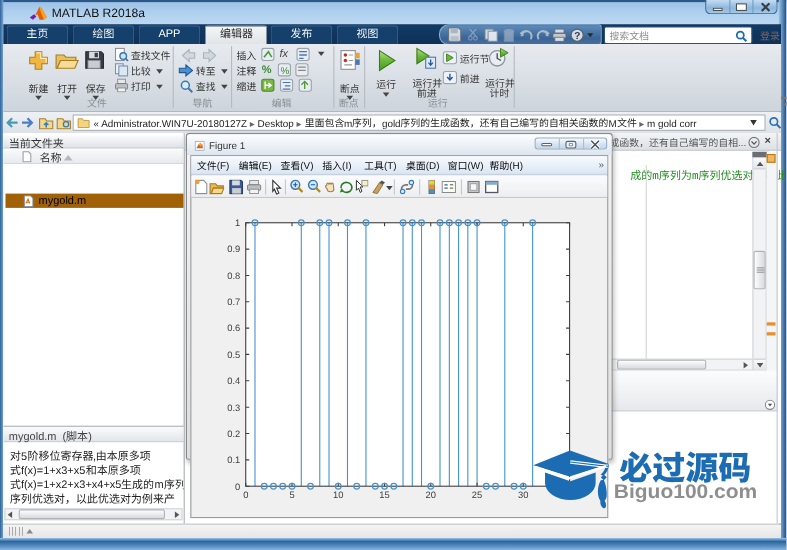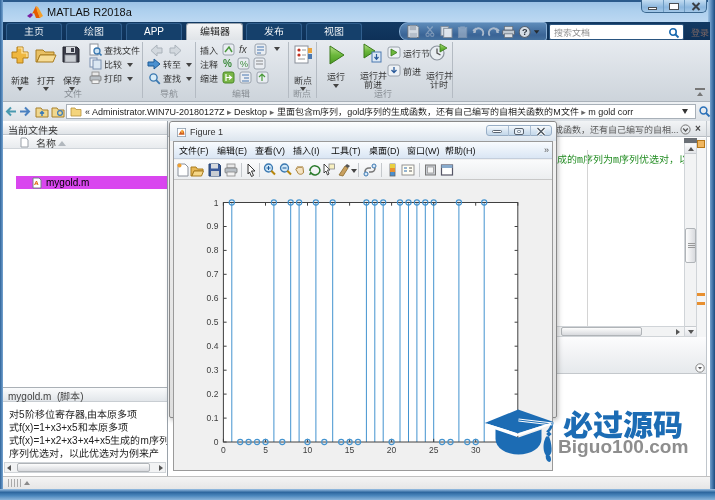--- a/index.html
+++ b/index.html
@@ -109,21 +109,21 @@
       <circle cx="5" cy="5" r="3.2" fill="none" stroke="#1a6ab0" stroke-width="1.6"></circle>
       <line x1="7.5" y1="7.5" x2="10.5" y2="10.5" stroke="#1a6ab0" stroke-width="1.8"></line>
     </svg>
 </div>
 <div class="abs" style="left:691px;top:27px;font-size:9px;color:#7d6663;"><svg style="overflow:visible;vertical-align:baseline;" width="18.0" height="9" fill="#7d6663">
       <path transform="translate(0.0,9.0) scale(0.00900,-0.00900)" d="M283 352H700V226H283ZM208 415V164H780V415ZM880 714C845 677 788 629 739 592C715 616 692 641 671 668C720 702 778 748 825 791L767 832C735 796 683 749 637 714C609 753 586 795 567 838L502 816C543 723 600 635 669 561H337C394 624 443 698 474 780L425 805L411 802H101V739H376C350 689 315 642 275 599C243 633 189 672 143 698L102 657C147 629 198 588 230 555C167 498 95 451 26 422C41 408 62 382 72 365C158 406 247 467 322 545V497H682V547C752 474 834 414 921 374C933 394 955 423 973 437C905 464 841 504 783 552C833 587 890 632 936 674ZM651 158C635 114 605 52 579 9H346L408 31C398 65 373 118 347 156L279 134C303 96 327 43 336 9H60V-56H941V9H656C678 47 702 94 724 138Z"></path>
       <path transform="translate(9.0,9.0) scale(0.00900,-0.00900)" d="M134 317C199 281 278 224 316 186L369 238C329 276 248 329 185 363ZM134 784V715H740L736 623H164V554H732L726 462H67V395H461V212C316 152 165 91 68 54L108 -13C206 29 337 85 461 140V2C461 -12 456 -16 440 -17C424 -18 368 -18 309 -16C319 -35 331 -63 335 -82C413 -82 464 -82 495 -71C527 -60 537 -42 537 1V236C623 106 748 9 904 -40C914 -20 937 9 953 25C845 54 751 107 675 177C739 216 814 272 874 323L810 370C765 325 691 266 629 224C592 266 561 314 537 365V395H940V462H804C813 565 820 688 822 784L763 788L750 784Z"></path>
     </svg></div>
 
 <div class="abs" style="left:3px;top:40px;width:707px;height:62px;background:linear-gradient(#e7ebf0,#cdd4db);border-bottom:1px solid #a9b1b9;"></div>
-<div id="ribbon" class="abs" style="left:3px;top:40px;width:607px;height:62px;font-size:9px;color:#333;">
+<div id="ribbon" class="abs" style="left:18px;top:40px;width:607px;height:62px;font-size:9px;color:#333;">
 
   <div class="abs" style="left:139px;top:2px;width:1px;height:56px;background:#b4bbc3;"></div>
   <div class="abs" style="left:192px;top:2px;width:1px;height:56px;background:#b4bbc3;"></div>
   <div class="abs" style="left:285px;top:2px;width:1px;height:56px;background:#b4bbc3;"></div>
   <div class="abs" style="left:313px;top:2px;width:1px;height:56px;background:#b4bbc3;"></div>
   <div class="abs" style="left:449px;top:2px;width:1px;height:56px;background:#b4bbc3;"></div>
 
   <div class="abs" style="left:40px;top:48px;width:60px;text-align:center;color:#858b91;font-size:9px;"><svg style="overflow:visible;vertical-align:baseline;" width="18.0" height="9" fill="#858b91">
         <path transform="translate(0.0,9.0) scale(0.00900,-0.00900)" d="M423 823C453 774 485 707 497 666L580 693C566 734 531 799 501 847ZM50 664V590H206C265 438 344 307 447 200C337 108 202 40 36 -7C51 -25 75 -60 83 -78C250 -24 389 48 502 146C615 46 751 -28 915 -73C928 -52 950 -20 967 -4C807 36 671 107 560 201C661 304 738 432 796 590H954V664ZM504 253C410 348 336 462 284 590H711C661 455 592 344 504 253Z"></path>
         <path transform="translate(9.0,9.0) scale(0.00900,-0.00900)" d="M317 341V268H604V-80H679V268H953V341H679V562H909V635H679V828H604V635H470C483 680 494 728 504 775L432 790C409 659 367 530 309 447C327 438 359 420 373 409C400 451 425 504 446 562H604V341ZM268 836C214 685 126 535 32 437C45 420 67 381 75 363C107 397 137 437 167 480V-78H239V597C277 667 311 741 339 815Z"></path>
@@ -432,21 +432,21 @@
     <svg class="abs" style="left:17px;top:1px;" width="9" height="11" viewBox="0 0 9 11">
         <path d="M1 1 h5 l2 2 v7 H1 z" fill="#fff" stroke="#9aa0a8" stroke-width="1"></path>
       </svg>
     <div class="abs" style="left:33px;top:1px;font-size:10px;color:#333;"><svg style="overflow:visible;vertical-align:baseline;" width="20.0" height="10" fill="#333">
           <path transform="translate(0.0,10.0) scale(0.01000,-0.01000)" d="M263 529C314 494 373 446 417 406C300 344 171 299 47 273C61 256 79 224 86 204C141 217 197 233 252 253V-79H327V-27H773V-79H849V340H451C617 429 762 553 844 713L794 744L781 740H427C451 768 473 797 492 826L406 843C347 747 233 636 69 559C87 546 111 519 122 501C217 550 296 609 361 671H733C674 583 587 508 487 445C440 486 374 536 321 572ZM773 42H327V271H773Z"></path>
           <path transform="translate(10.0,10.0) scale(0.01000,-0.01000)" d="M512 450C489 325 449 200 392 120C409 111 440 92 453 81C510 168 555 301 582 437ZM782 440C826 331 868 185 882 91L952 113C936 207 894 349 848 460ZM532 838C509 710 467 583 408 496V553H279V731C327 743 372 757 409 772L364 831C292 799 168 770 63 752C71 735 81 710 84 694C124 700 167 707 209 715V553H54V483H200C162 368 94 238 33 167C45 150 63 121 70 103C119 164 169 262 209 362V-81H279V370C311 326 349 270 365 241L409 300C390 325 308 416 279 445V483H398L394 477C412 468 444 449 458 438C494 491 527 560 553 637H653V12C653 -1 649 -5 636 -5C623 -6 579 -6 532 -5C543 -24 554 -56 559 -76C621 -76 664 -74 691 -63C718 -51 728 -30 728 12V637H863C848 601 828 561 810 526L877 510C904 567 934 635 958 697L909 711L898 707H576C586 745 596 784 604 824Z"></path>
         </svg></div>
     <div class="abs" style="left:55px;top:5px;width:0;height:0;border-left:4px solid transparent;border-right:4px solid transparent;border-bottom:5px solid #b2b8be;"></div>
   </div>
 
-  <div class="abs" style="left:13px;top:55px;width:162px;height:13px;background:#d946ef;">
+  <div class="abs" style="left:2px;top:55px;width:162px;height:13px;background:#a16207;">
     <svg class="abs" style="left:16px;top:0.5px;" width="10" height="12" viewBox="0 0 10 12">
         <path d="M1 1 h6 l2 2 v8 H1 z" fill="#fff" stroke="#77808a" stroke-width="1"></path>
         <path d="M2.5 8 L4.5 4 L6 8 M3 6.8 h2.6" stroke="#e06a10" stroke-width="1" fill="none"></path>
       </svg>
     <div class="abs" style="left:30px;top:1px;font-size:10px;color:#000;">mygold.m</div>
   </div>
 
   <div class="abs" style="left:0;top:266px;width:164px;height:15px;background:linear-gradient(#fafbfc,#e2e6ea);border-top:1px solid #aab0b6;border-bottom:1px solid #c8cdd2;">
     <div class="abs" style="left:5px;top:2px;font-size:10px;color:#444;">mygold.m&nbsp;&nbsp;(<svg style="overflow:visible;vertical-align:baseline;" width="20.0" height="10" fill="#444">
           <path transform="translate(0.0,10.0) scale(0.01000,-0.01000)" d="M86 803V442C86 296 82 94 29 -49C44 -54 72 -69 84 -79C119 17 135 142 142 260H261V9C261 -3 257 -6 247 -6C236 -7 205 -7 168 -6C177 -24 185 -55 187 -72C241 -72 274 -70 295 -59C317 -47 323 -26 323 8V803ZM147 735H261V569H147ZM147 501H261V330H145L147 443ZM694 782V-80H760V711H866V172C866 161 863 158 854 158C844 157 814 157 778 158C788 139 798 107 800 88C848 88 881 90 904 102C926 114 932 136 932 170V782ZM375 26 376 27C393 37 423 45 599 77C604 54 608 34 610 16L665 36C656 102 625 213 591 298L540 283C557 238 573 185 586 135L439 111C472 187 503 284 524 375H661V447H541V603H644V674H541V835H477V674H371V603H477V447H352V375H456C437 275 403 176 392 148C379 115 367 92 353 89C361 72 372 40 375 26Z"></path>
@@ -532,21 +532,21 @@
         <path transform="translate(90.0,9.0) scale(0.00900,-0.00900)" d="M552 423C607 350 675 250 705 189L769 229C736 288 667 385 610 456ZM240 842C232 794 215 728 199 679H87V-54H156V25H435V679H268C285 722 304 778 321 828ZM156 612H366V401H156ZM156 93V335H366V93ZM598 844C566 706 512 568 443 479C461 469 492 448 506 436C540 484 572 545 600 613H856C844 212 828 58 796 24C784 10 773 7 753 7C730 7 670 8 604 13C618 -6 627 -38 629 -59C685 -62 744 -64 778 -61C814 -57 836 -49 859 -19C899 30 913 185 928 644C929 654 929 682 929 682H627C643 729 658 779 670 828Z"></path>
         <path transform="translate(99.0,9.0) scale(0.00900,-0.00900)" d="M239 411H774V264H239ZM239 482V631H774V482ZM239 194H774V46H239ZM455 842C447 802 431 747 416 703H163V-81H239V-25H774V-76H853V703H492C509 741 526 787 542 830Z"></path>
         <path transform="translate(108.0,9.0) scale(0.00900,-0.00900)" d="M546 474H850V300H546ZM546 542V710H850V542ZM546 231H850V57H546ZM473 781V-73H546V-12H850V-70H926V781ZM214 840V626H52V554H205C170 416 99 258 29 175C41 157 60 127 68 107C122 176 175 287 214 402V-79H287V378C325 329 370 267 389 234L435 295C413 322 322 429 287 464V554H430V626H287V840Z"></path>
       </svg>...</div>
   <svg class="abs" style="left:512px;top:3px;" width="11" height="11" viewBox="0 0 11 11">
       <circle cx="5.5" cy="5.5" r="4.6" fill="none" stroke="#777" stroke-width="1"></circle>
       <path d="M3.2 4.5 L5.5 7 L7.8 4.5" fill="none" stroke="#555" stroke-width="1.2"></path>
     </svg>
   <div class="abs" style="left:527px;top:2px;font-size:10px;color:#444;font-weight:bold;">×</div>
 
-  <div class="abs" style="left:389px;top:32px;font-size:10px;color:#1e8a1e;white-space:nowrap;"><svg style="overflow:visible;vertical-align:baseline;" width="20.0" height="10" fill="#1e8a1e">
+  <div class="abs" style="left:389px;top:32px;font-size:10px;color:#1e8a1e;white-space:nowrap;padding-left:16px;"><svg style="overflow:visible;vertical-align:baseline;" width="20.0" height="10" fill="#1e8a1e">
         <path transform="translate(0.0,10.0) scale(0.01000,-0.01000)" d="M544 839C544 782 546 725 549 670H128V389C128 259 119 86 36 -37C54 -46 86 -72 99 -87C191 45 206 247 206 388V395H389C385 223 380 159 367 144C359 135 350 133 335 133C318 133 275 133 229 138C241 119 249 89 250 68C299 65 345 65 371 67C398 70 415 77 431 96C452 123 457 208 462 433C462 443 463 465 463 465H206V597H554C566 435 590 287 628 172C562 96 485 34 396 -13C412 -28 439 -59 451 -75C528 -29 597 26 658 92C704 -11 764 -73 841 -73C918 -73 946 -23 959 148C939 155 911 172 894 189C888 56 876 4 847 4C796 4 751 61 714 159C788 255 847 369 890 500L815 519C783 418 740 327 686 247C660 344 641 463 630 597H951V670H626C623 725 622 781 622 839ZM671 790C735 757 812 706 850 670L897 722C858 756 779 805 716 836Z"></path>
         <path transform="translate(10.0,10.0) scale(0.01000,-0.01000)" d="M552 423C607 350 675 250 705 189L769 229C736 288 667 385 610 456ZM240 842C232 794 215 728 199 679H87V-54H156V25H435V679H268C285 722 304 778 321 828ZM156 612H366V401H156ZM156 93V335H366V93ZM598 844C566 706 512 568 443 479C461 469 492 448 506 436C540 484 572 545 600 613H856C844 212 828 58 796 24C784 10 773 7 753 7C730 7 670 8 604 13C618 -6 627 -38 629 -59C685 -62 744 -64 778 -61C814 -57 836 -49 859 -19C899 30 913 185 928 644C929 654 929 682 929 682H627C643 729 658 779 670 828Z"></path>
       </svg><span style="font-family:'Liberation Mono',monospace;">m</span><svg style="overflow:visible;vertical-align:baseline;" width="30.0" height="10" fill="#1e8a1e">
         <path transform="translate(0.0,10.0) scale(0.01000,-0.01000)" d="M371 437C438 408 518 370 583 336H230V271H542V8C542 -7 537 -11 517 -12C498 -13 431 -13 357 -11C367 -32 379 -60 383 -81C473 -81 533 -81 569 -70C606 -59 617 -38 617 7V271H833C799 225 761 178 729 146L789 116C841 166 897 245 949 317L895 340L882 336H697L705 344C685 356 658 370 629 384C712 429 798 493 857 554L808 591L791 587H288V525H724C678 485 619 444 564 416C514 439 461 462 416 481ZM471 824C486 795 504 759 517 728H120V450C120 305 113 102 31 -41C48 -49 81 -70 94 -83C180 69 193 295 193 450V658H951V728H603C589 761 564 809 543 845Z"></path>
         <path transform="translate(10.0,10.0) scale(0.01000,-0.01000)" d="M642 724V164H716V724ZM848 835V17C848 1 842 -4 826 -4C810 -5 758 -5 703 -3C713 -24 725 -56 728 -76C805 -76 853 -74 882 -63C912 -51 924 -29 924 18V835ZM181 302C232 267 294 218 333 181C265 85 178 17 79 -22C95 -37 115 -66 124 -85C336 10 491 205 541 552L495 566L482 563H257C273 611 287 662 299 714H571V786H61V714H224C189 561 133 419 53 326C70 315 99 290 111 276C158 335 198 409 232 494H459C440 400 411 317 373 247C334 281 273 326 224 357Z"></path>
         <path transform="translate(20.0,10.0) scale(0.01000,-0.01000)" d="M162 784C202 737 247 673 267 632L335 665C314 706 267 768 226 812ZM499 371C550 310 609 226 635 173L701 209C674 261 613 342 561 401ZM411 838V720C411 682 410 642 407 599H82V524H399C374 346 295 145 55 -11C73 -23 101 -49 114 -66C370 104 452 328 476 524H821C807 184 791 50 761 19C750 7 739 4 717 5C693 5 630 5 562 11C577 -11 587 -44 588 -67C650 -70 713 -72 748 -69C785 -65 808 -57 831 -28C870 18 884 159 900 560C900 572 901 599 901 599H484C486 641 487 682 487 719V838Z"></path>
       </svg><span style="font-family:'Liberation Mono',monospace;">m</span><svg style="overflow:visible;vertical-align:baseline;" width="80.0" height="10" fill="#1e8a1e">
         <path transform="translate(0.0,10.0) scale(0.01000,-0.01000)" d="M371 437C438 408 518 370 583 336H230V271H542V8C542 -7 537 -11 517 -12C498 -13 431 -13 357 -11C367 -32 379 -60 383 -81C473 -81 533 -81 569 -70C606 -59 617 -38 617 7V271H833C799 225 761 178 729 146L789 116C841 166 897 245 949 317L895 340L882 336H697L705 344C685 356 658 370 629 384C712 429 798 493 857 554L808 591L791 587H288V525H724C678 485 619 444 564 416C514 439 461 462 416 481ZM471 824C486 795 504 759 517 728H120V450C120 305 113 102 31 -41C48 -49 81 -70 94 -83C180 69 193 295 193 450V658H951V728H603C589 761 564 809 543 845Z"></path>
         <path transform="translate(10.0,10.0) scale(0.01000,-0.01000)" d="M642 724V164H716V724ZM848 835V17C848 1 842 -4 826 -4C810 -5 758 -5 703 -3C713 -24 725 -56 728 -76C805 -76 853 -74 882 -63C912 -51 924 -29 924 18V835ZM181 302C232 267 294 218 333 181C265 85 178 17 79 -22C95 -37 115 -66 124 -85C336 10 491 205 541 552L495 566L482 563H257C273 611 287 662 299 714H571V786H61V714H224C189 561 133 419 53 326C70 315 99 290 111 276C158 335 198 409 232 494H459C440 400 411 317 373 247C334 281 273 326 224 357Z"></path>
         <path transform="translate(20.0,10.0) scale(0.01000,-0.01000)" d="M638 453V53C638 -29 658 -53 737 -53C754 -53 837 -53 854 -53C927 -53 946 -11 953 140C933 145 902 158 886 171C883 39 878 16 848 16C829 16 761 16 746 16C716 16 711 23 711 53V453ZM699 778C748 731 807 665 834 624L889 666C860 707 800 770 751 814ZM521 828C521 753 520 677 517 603H291V531H513C497 305 446 99 275 -21C294 -34 318 -58 330 -76C514 57 570 284 588 531H950V603H592C595 678 596 753 596 828ZM271 838C218 686 130 536 37 439C51 421 73 382 80 364C109 396 138 432 165 471V-80H237V587C278 660 313 738 342 816Z"></path>

